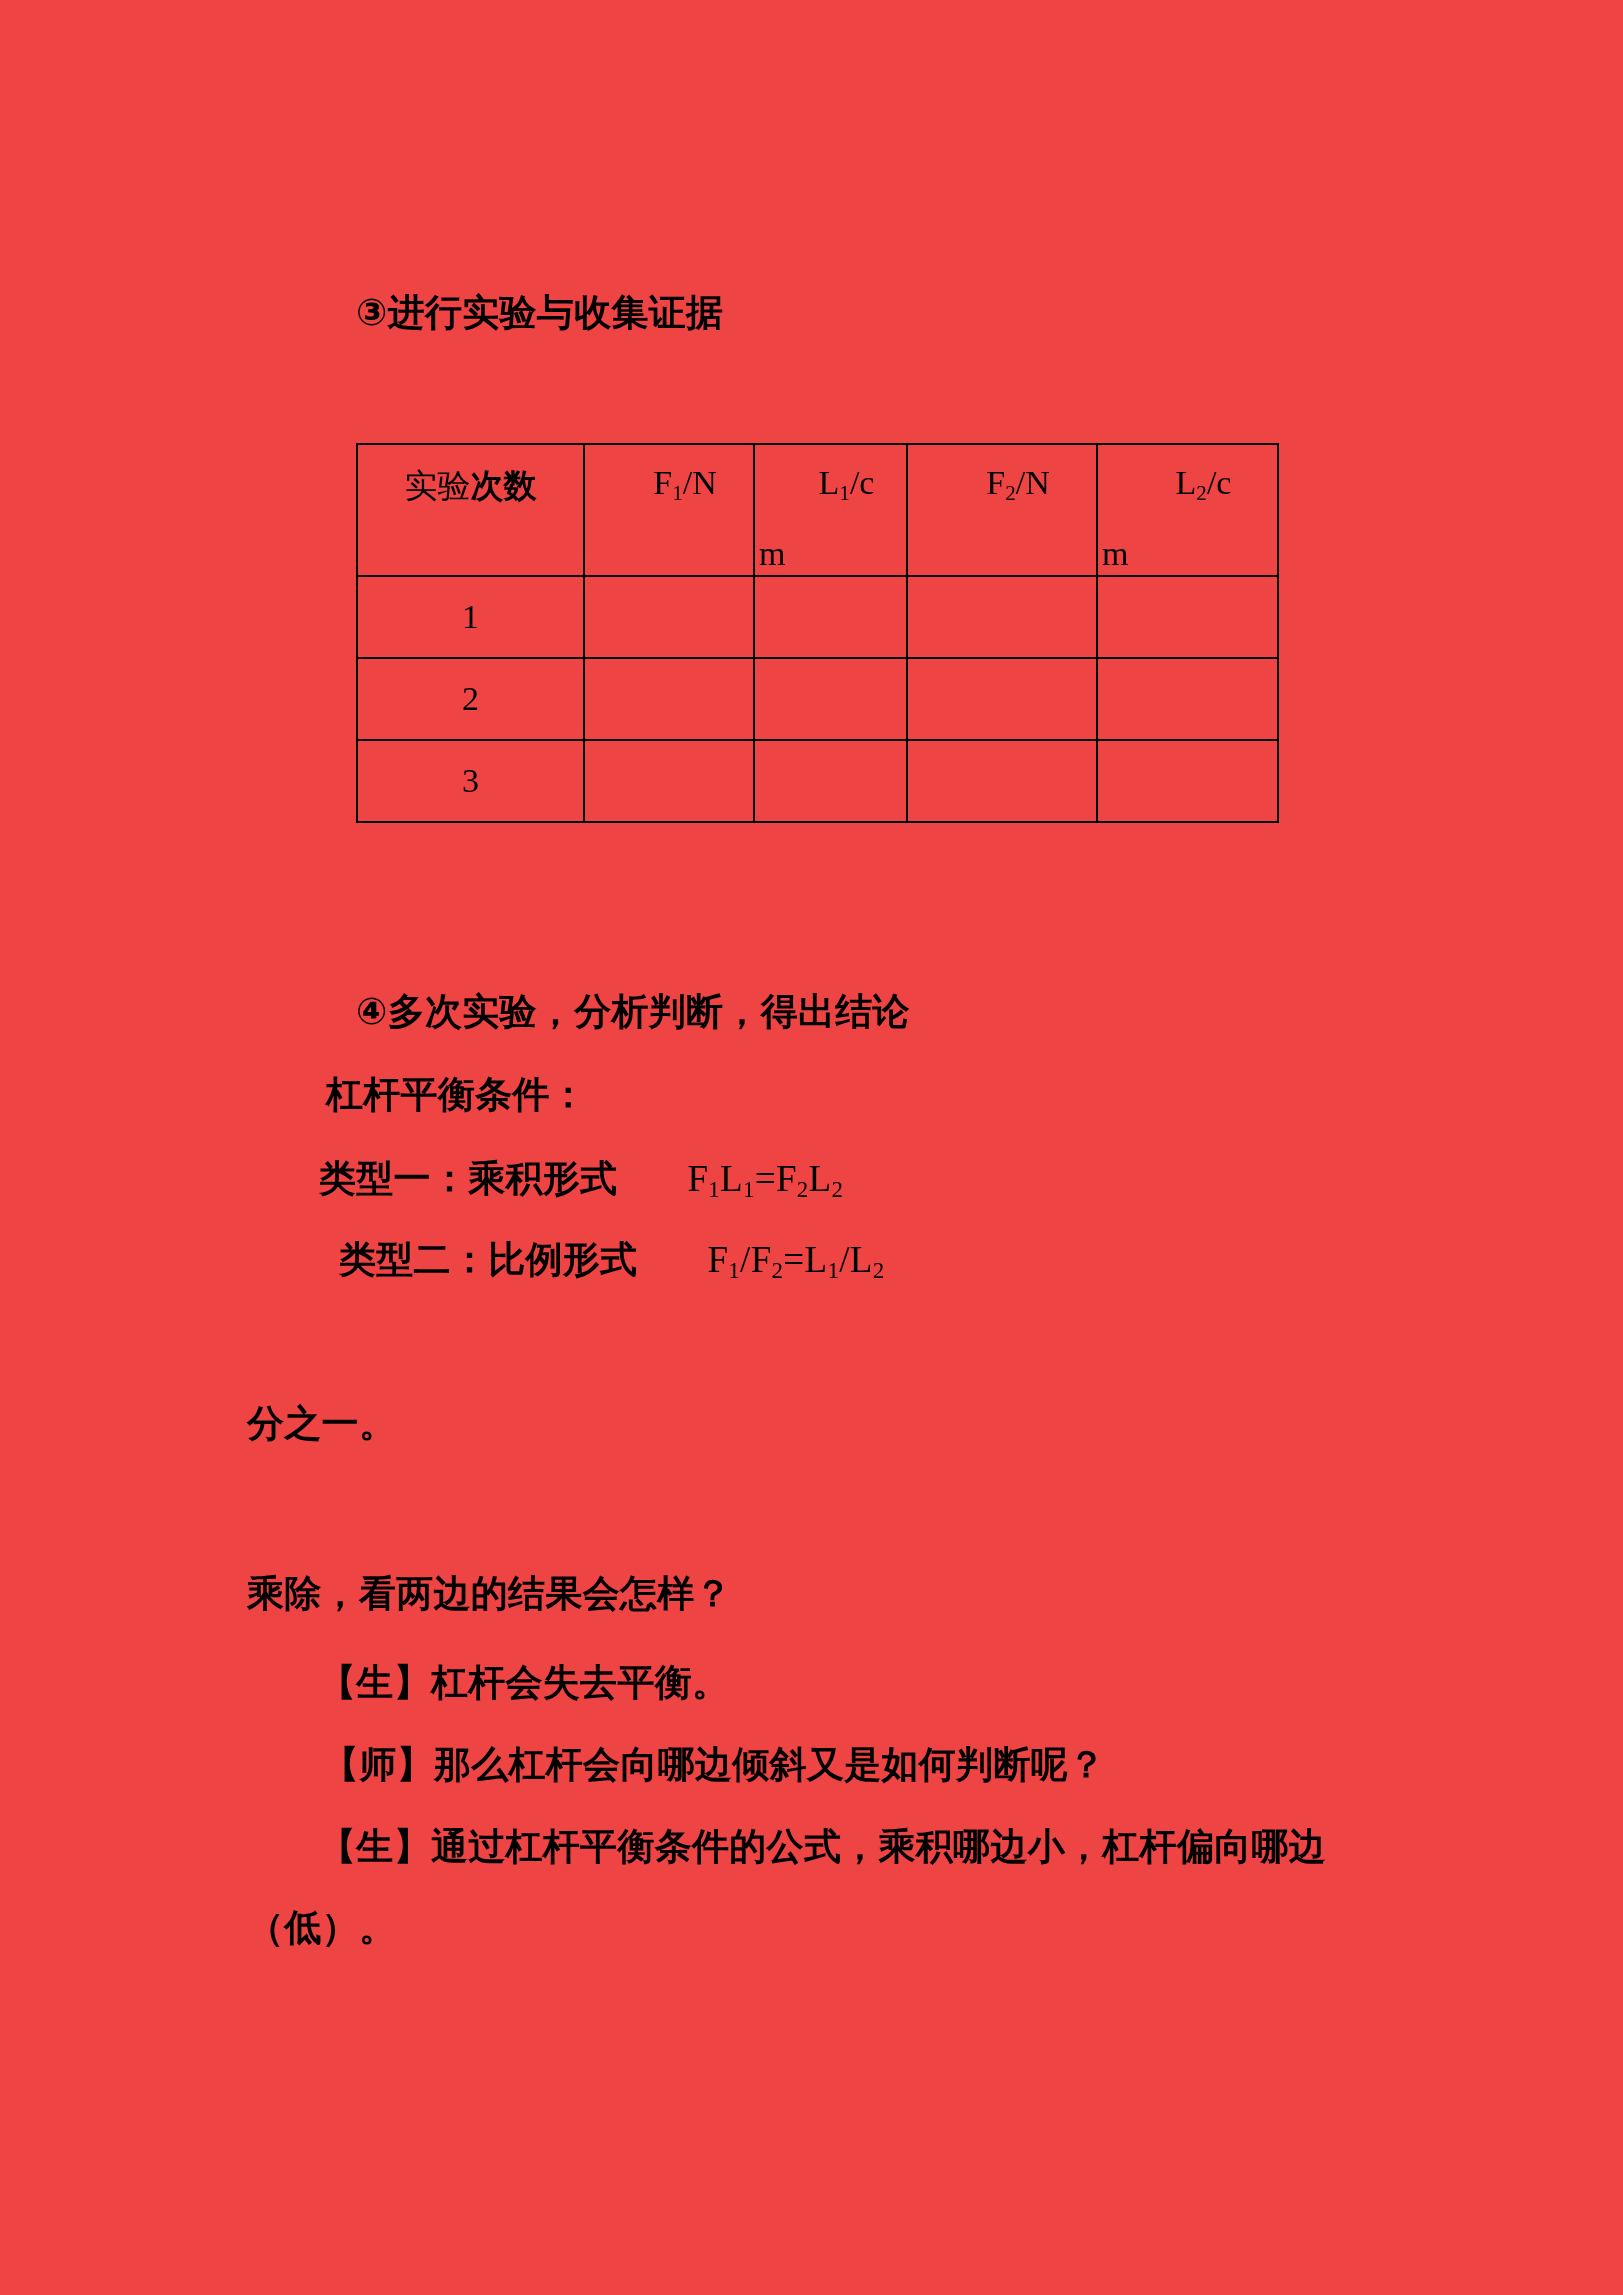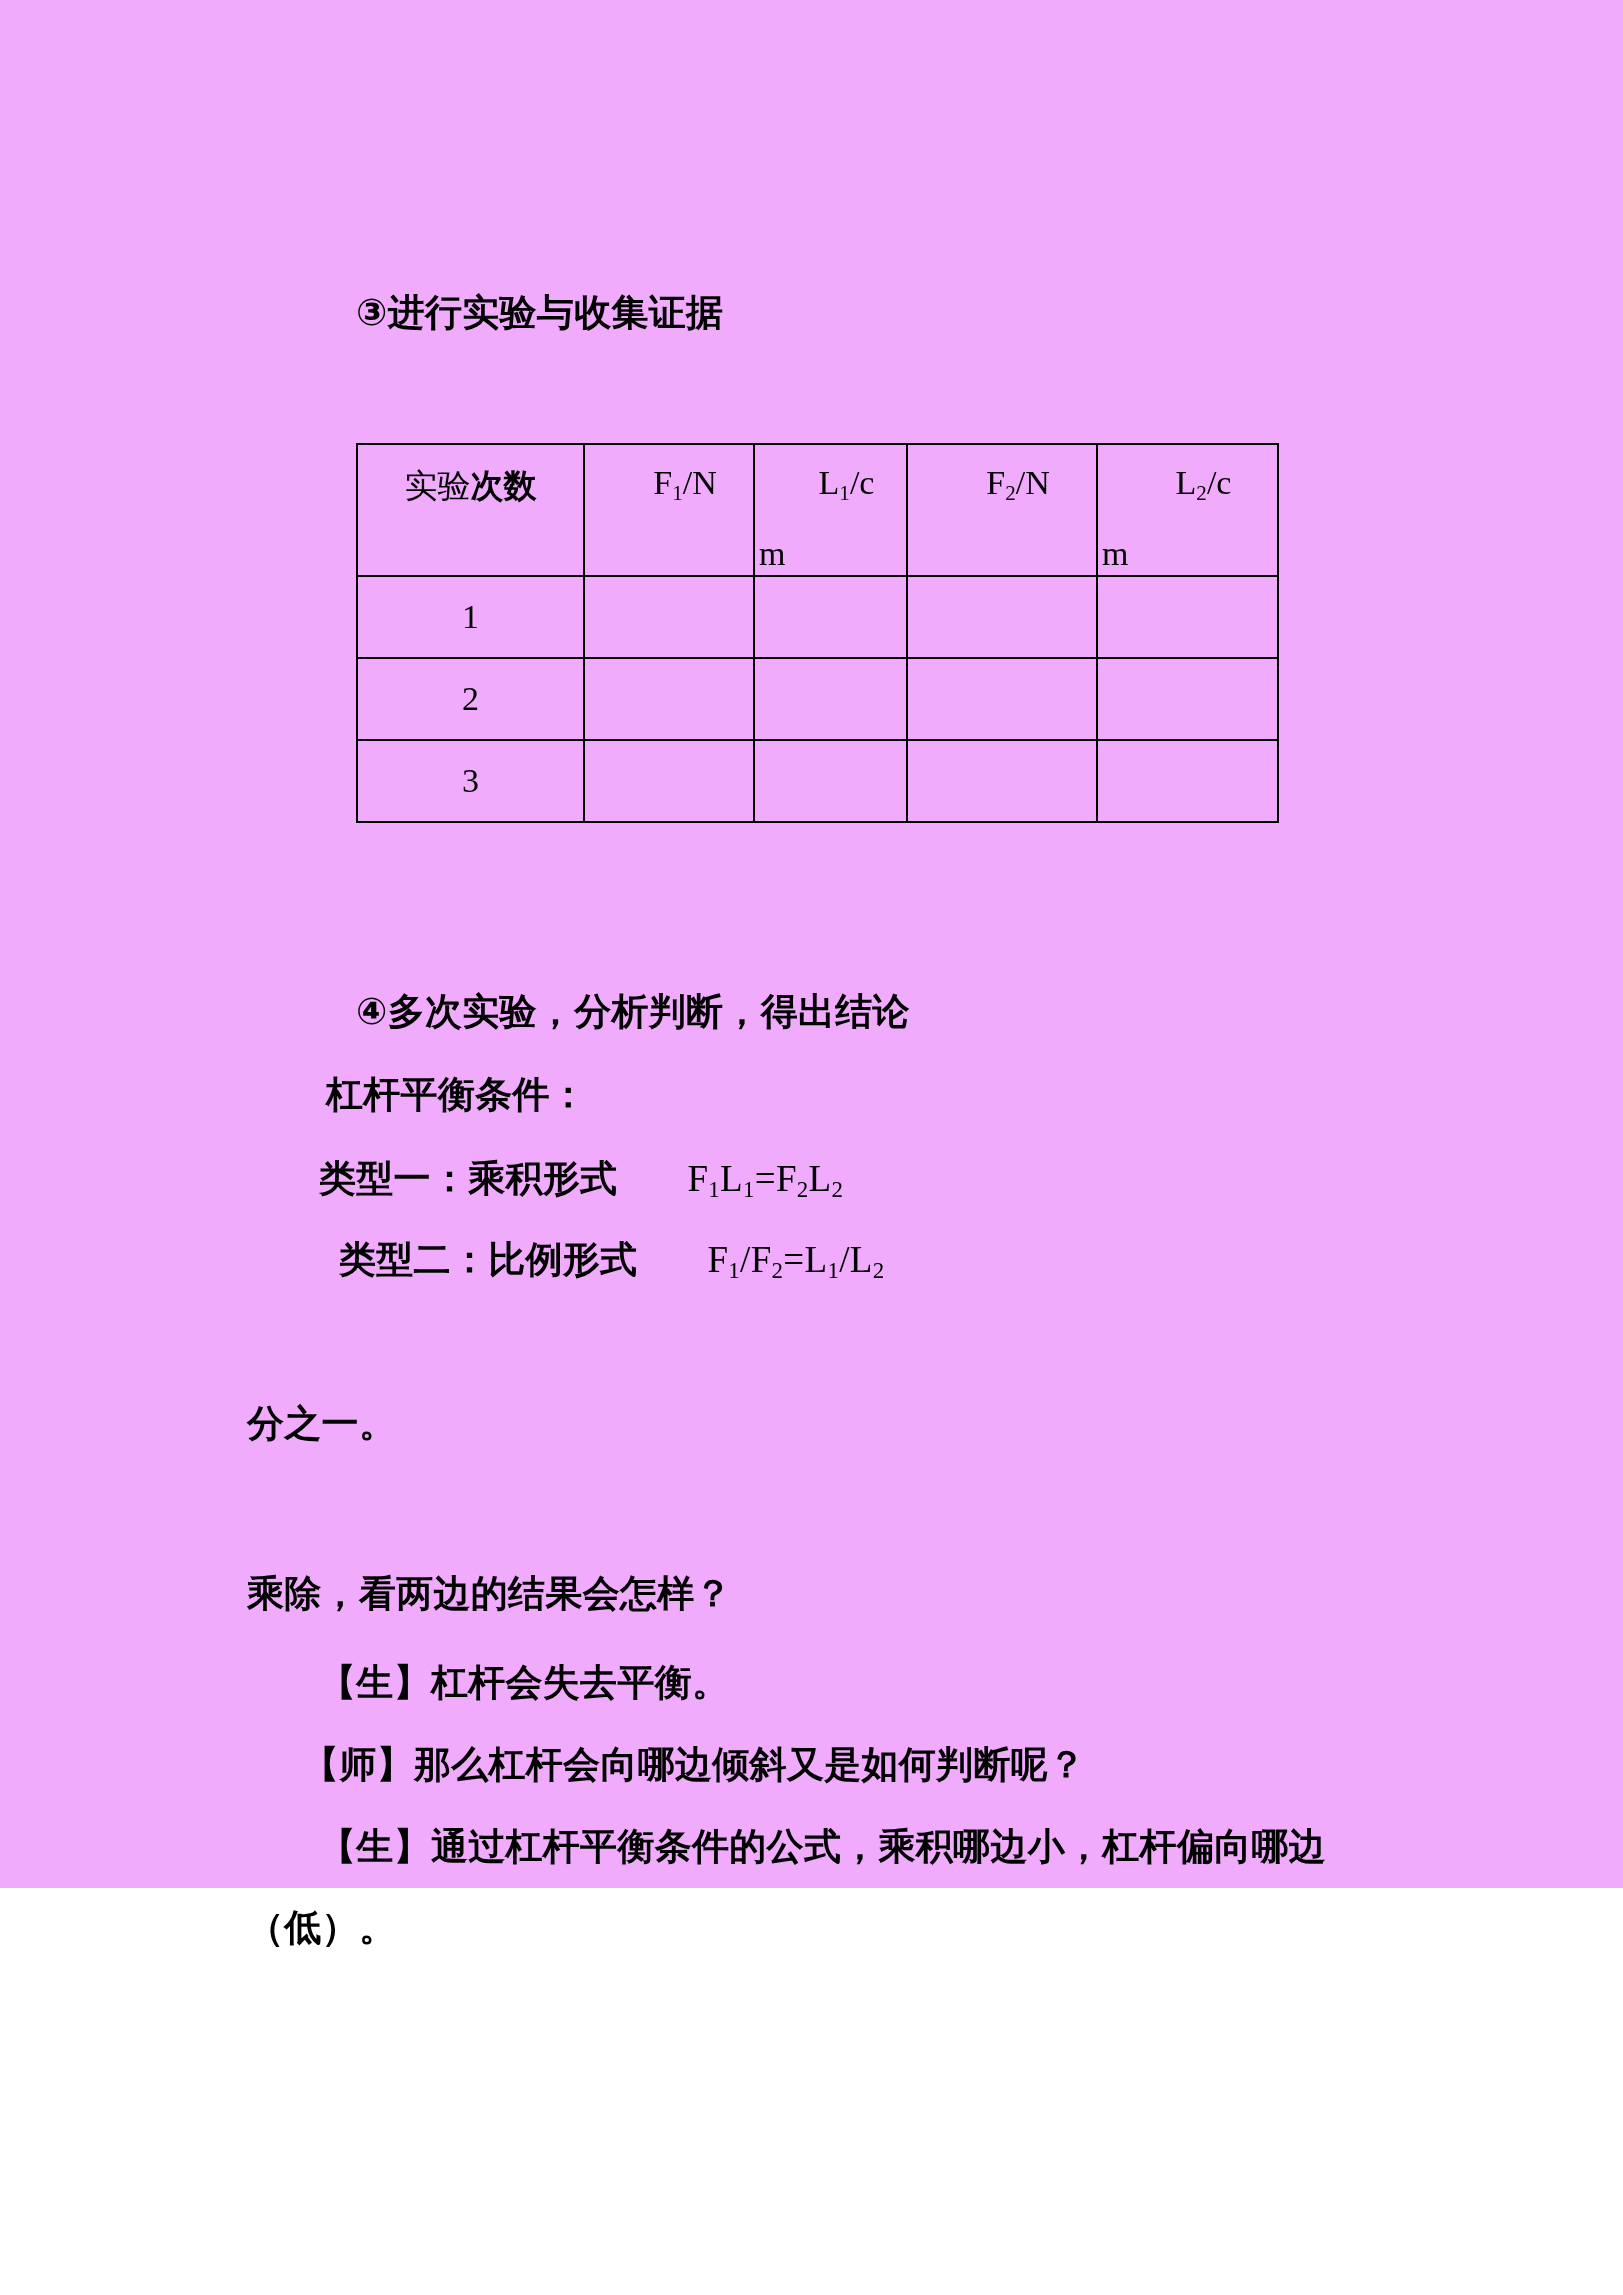--- a/index.html
+++ b/index.html
@@ -14,22 +14,22 @@
     font-family: "Liberation Sans", sans-serif;
     color: #000000;
     overflow: hidden;
   }
 
   .page {
     position: absolute;
     left: 0;
     top: 0;
     width: 1623px;
-    height: 1888px;
-    background: #f0abfc;
+    height: 2295px;
+    background: #ef4444;
   }
 
   
   .line {
     position: absolute;
     white-space: nowrap;
     color: #000;
     font-weight: bold;
     letter-spacing: 0.3px;
   }
@@ -161,21 +161,21 @@
     left: 247px;
     top: 1569px;
     font-size: 37px;
   }
   #student-a1 {
     left: 319px;
     top: 1658px;
     font-size: 37px;
   }
   #teacher-q2 {
-    left: 302px;
+    left: 322px;
     top: 1740px;
     font-size: 37px;
   }
   #student-a2-line1 {
     left: 319px;
     top: 1822px;
     font-size: 37px;
   }
   #student-a2-line2 {
     left: 247px;

